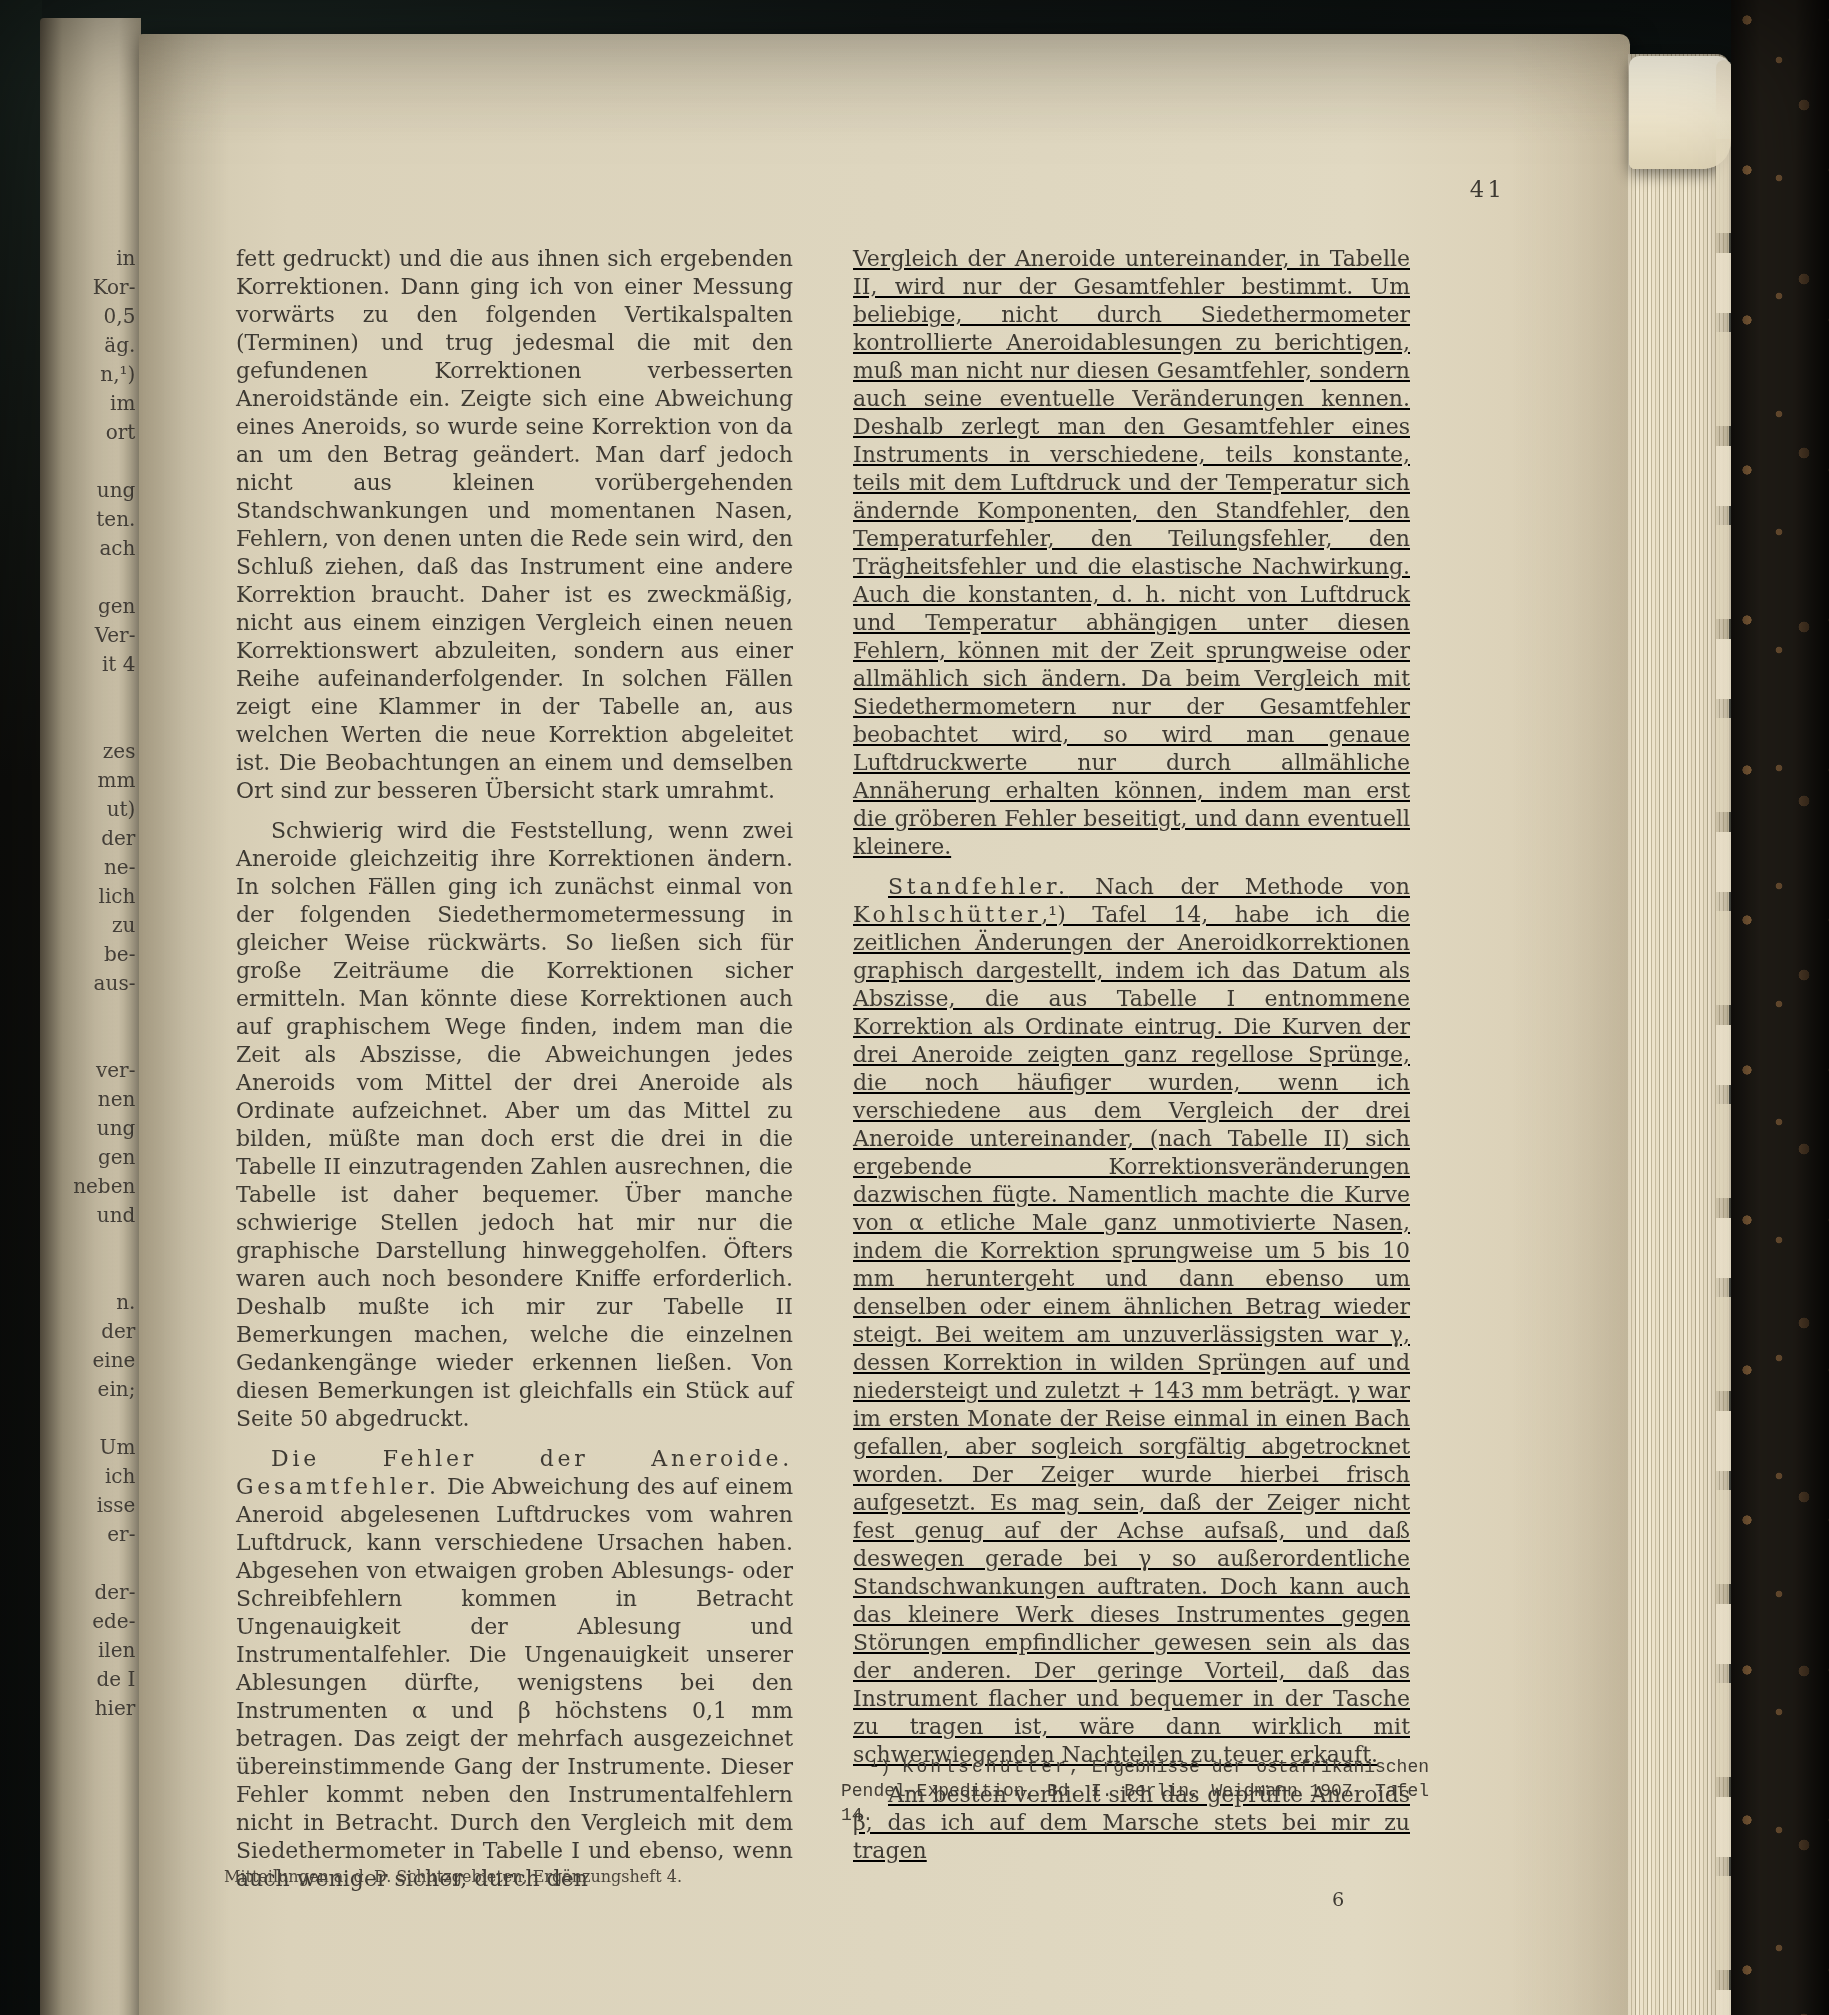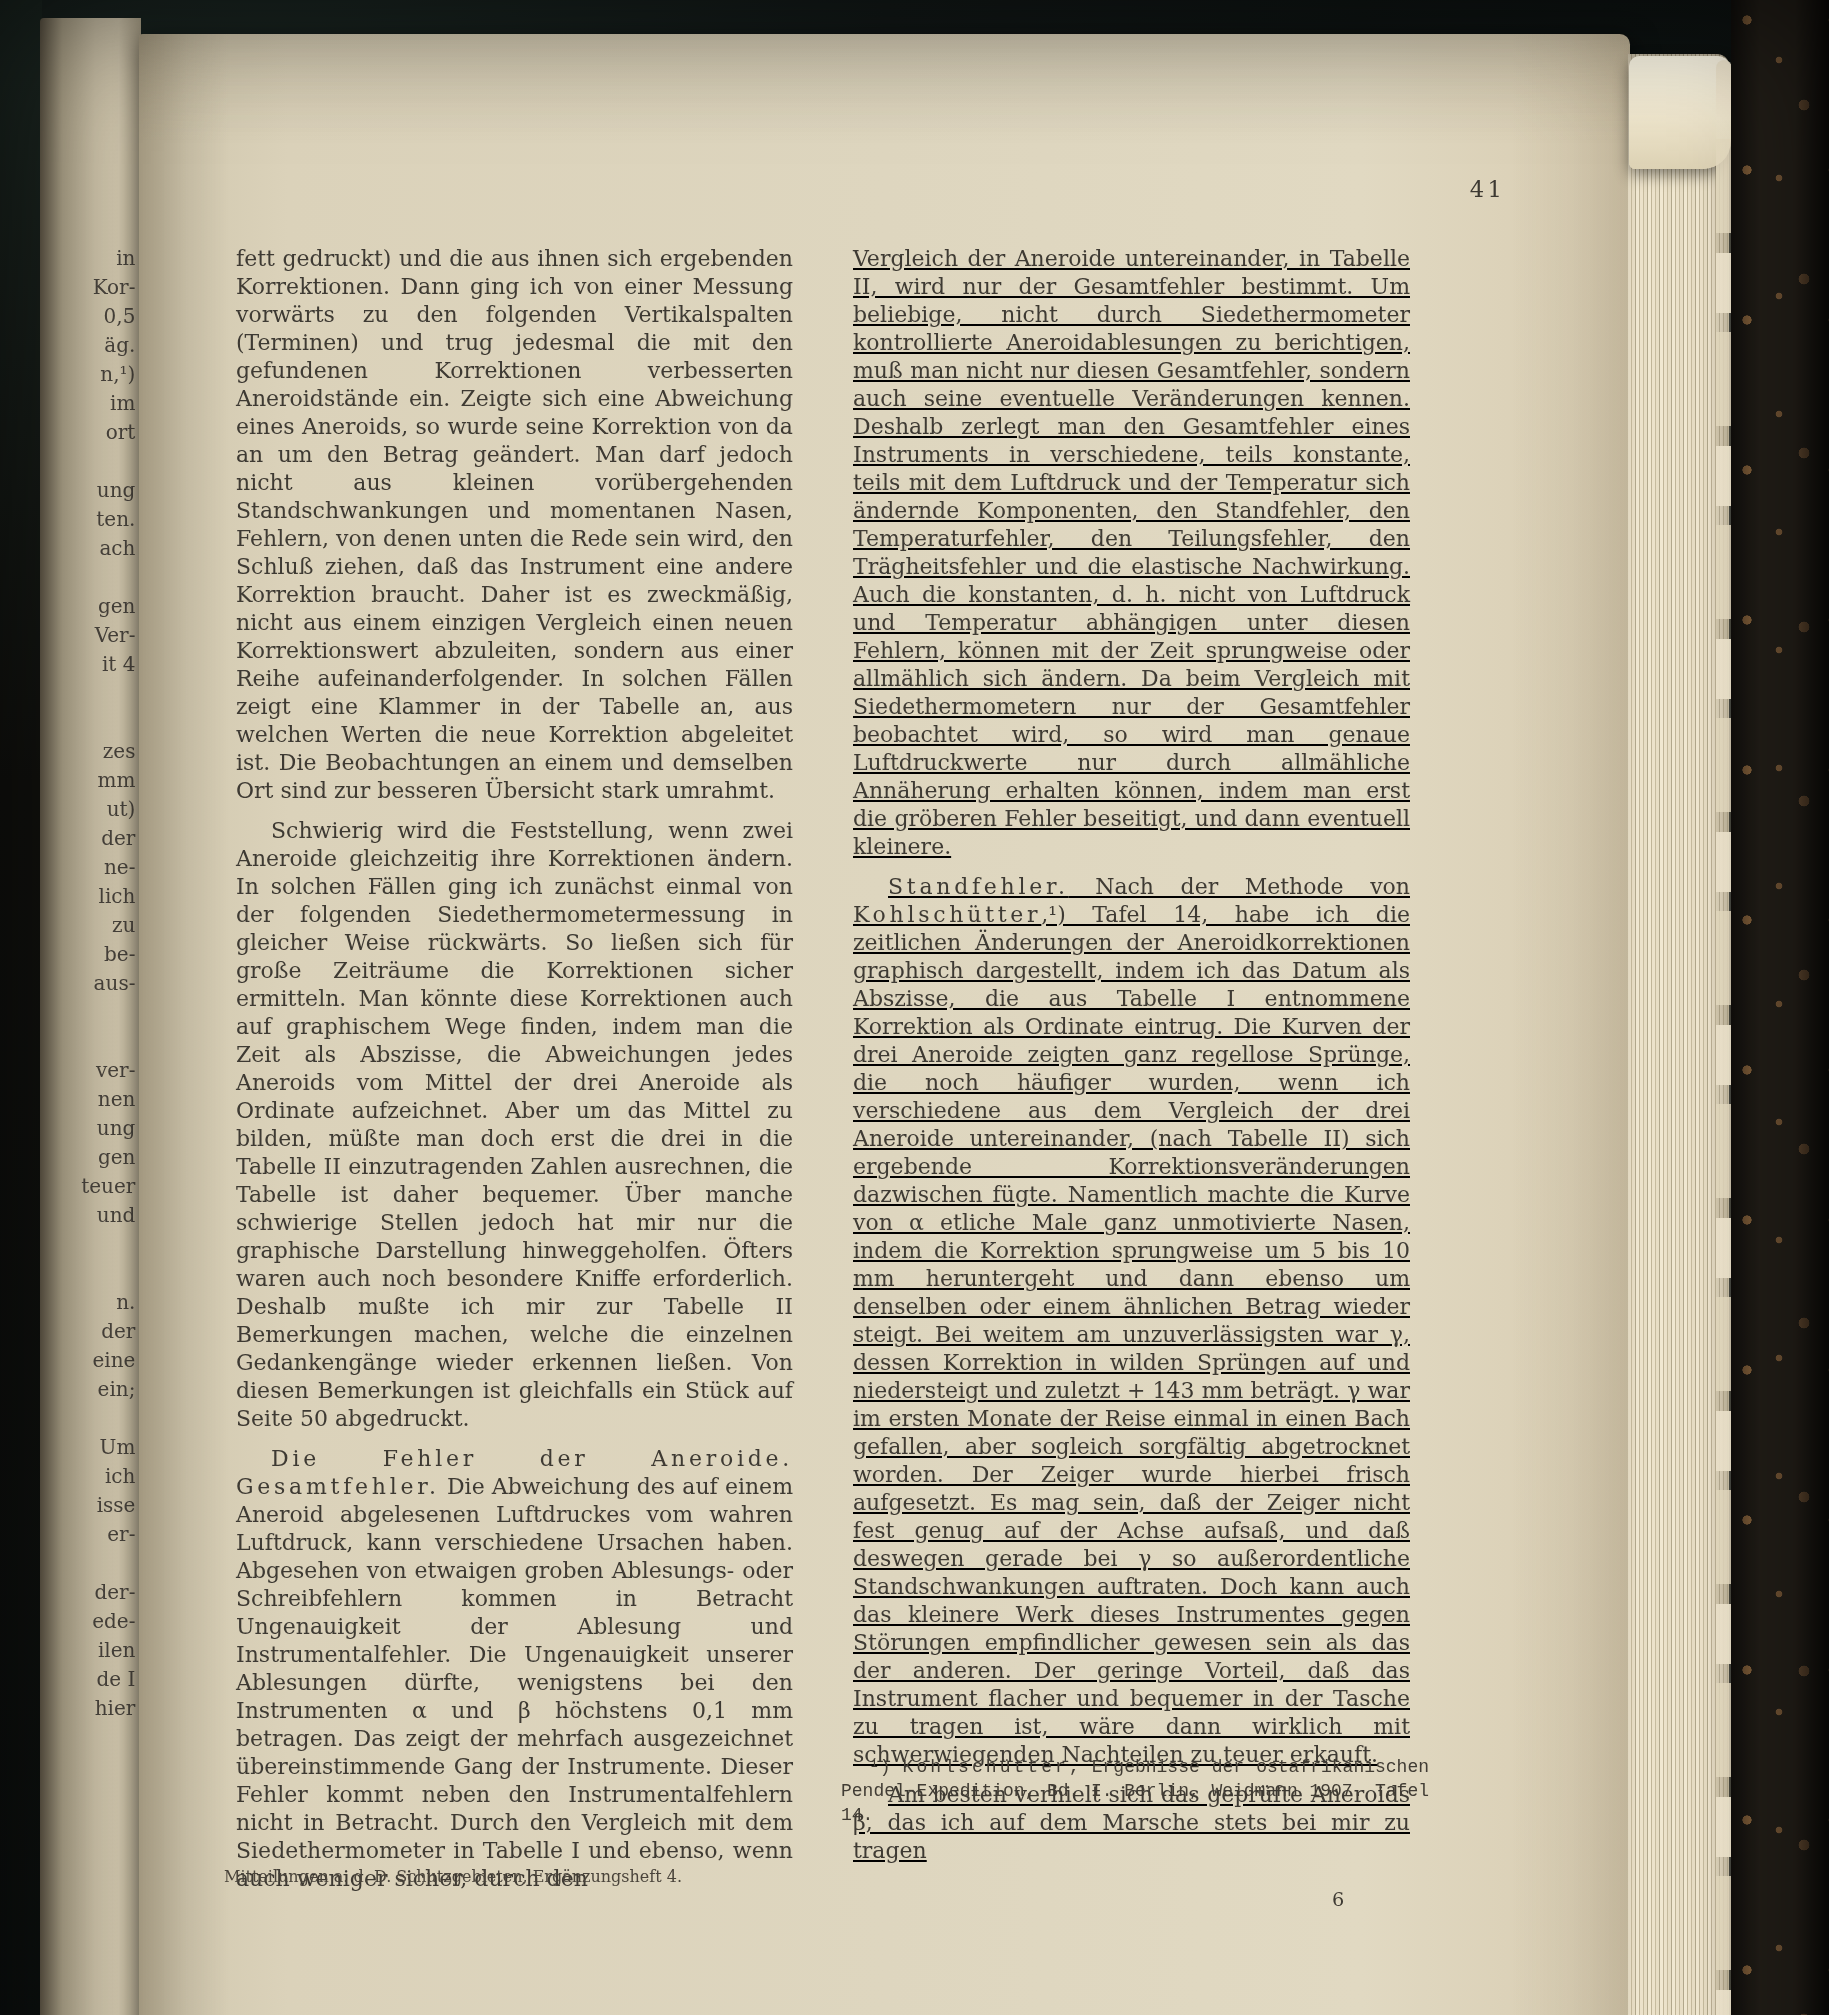--- a/index.html
+++ b/index.html
@@ -122,21 +122,21 @@
         <div class="frag-line">lich</div>
         <div class="frag-line">zu</div>
         <div class="frag-line">be-</div>
         <div class="frag-line">aus-</div>
         <div class="frag-line">&nbsp;</div>
         <div class="frag-line">&nbsp;</div>
         <div class="frag-line">ver-</div>
         <div class="frag-line">nen</div>
         <div class="frag-line">ung</div>
         <div class="frag-line">gen</div>
-        <div class="frag-line">teuer</div>
+        <div class="frag-line">neben</div>
         <div class="frag-line">und</div>
         <div class="frag-line">&nbsp;</div>
         <div class="frag-line">&nbsp;</div>
         <div class="frag-line">n.</div>
         <div class="frag-line">der</div>
         <div class="frag-line">eine</div>
         <div class="frag-line">ein;</div>
         <div class="frag-line">&nbsp;</div>
         <div class="frag-line">Um</div>
         <div class="frag-line">ich</div>

